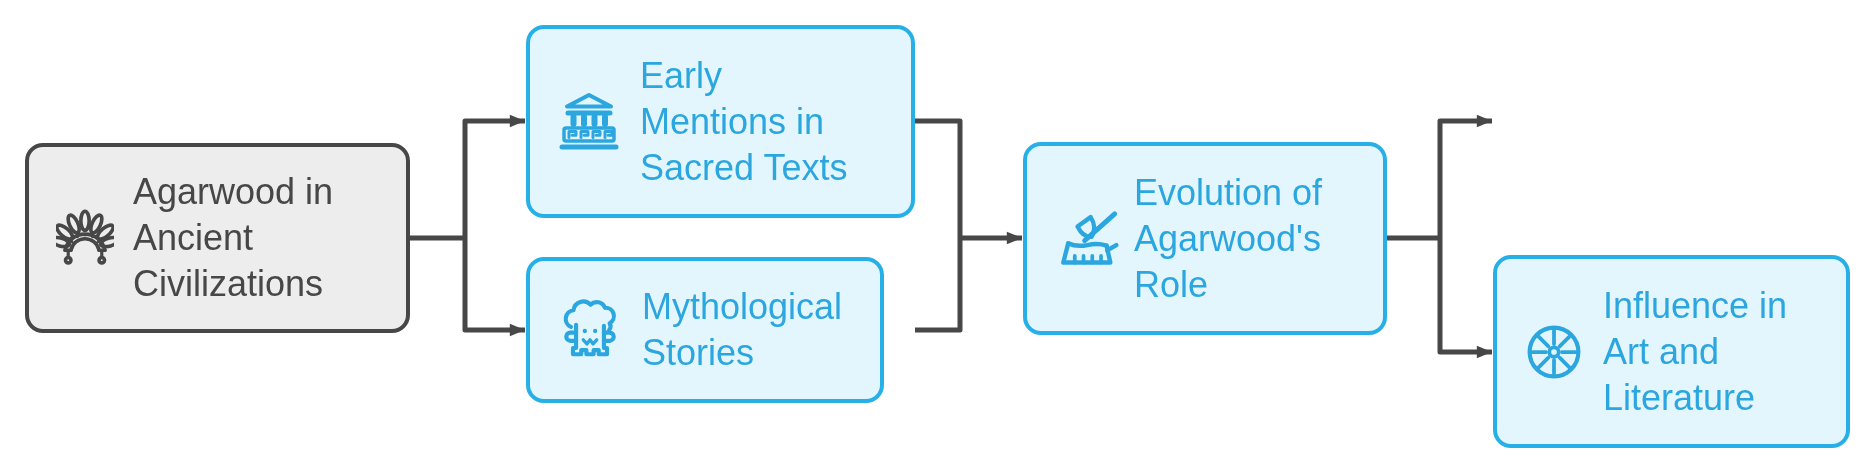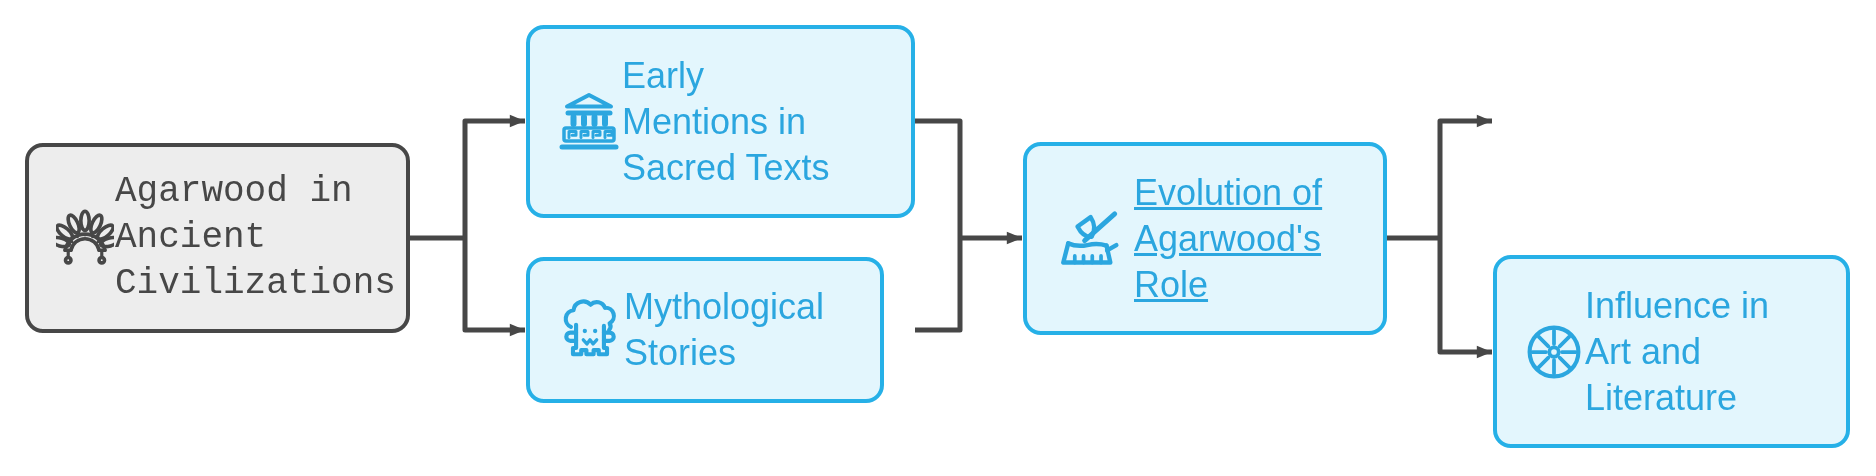--- a/index.html
+++ b/index.html
@@ -15,44 +15,43 @@
   .edge {
     fill: none;
     stroke: var(--connector, #474747);
     stroke-width: 5;
     stroke-linejoin: round;
   }
   .node {
     position: absolute;
     display: flex;
     align-items: center;
-    gap: 1px;
+    gap: 19px;
     padding: 0 14px 0 27px;
     background: var(--node-fill, #e3f6fd);
     border: 4px solid var(--accent, #26b0e7);
     border-radius: 18px;
     color: var(--accent-text, #2ba6df);
   }
   .node--gray {
     background: var(--root-fill, #ededed);
     border-color: var(--root-text, #474747);
     color: var(--root-text, #474747);
-    font-family: Liberation Mono, monospace;
   }
   .node--evolution { gap: 10px; }
   .node .icon { flex: 0 0 auto; display: flex; }
   .label {
     font-size: 36px;
     line-height: 46px;
     white-space: pre-line;
   }
   #node-root      { left: 25px;   top: 143px; width: 385px; height: 190px; }
   #node-sacred    { left: 526px;  top: 25px;  width: 389px; height: 193px; }
   #node-myth      { left: 526px;  top: 257px; width: 358px; height: 146px; }
-  #node-evolution { left: 1023px; top: 142px; width: 364px; height: 193px; text-decoration: underline; }
+  #node-evolution { left: 1023px; top: 142px; width: 364px; height: 193px; }
   #node-religious { left: 1493px; top: 26px;  width: 357px; height: 193px; }
   #node-art       { left: 1493px; top: 255px; width: 357px; height: 193px; }
 </style>
 </head>
 <body>
 
 <div class="canvas">
 
   <svg class="edges" width="1876" height="476" viewBox="0 0 1876 476">
     <defs>

